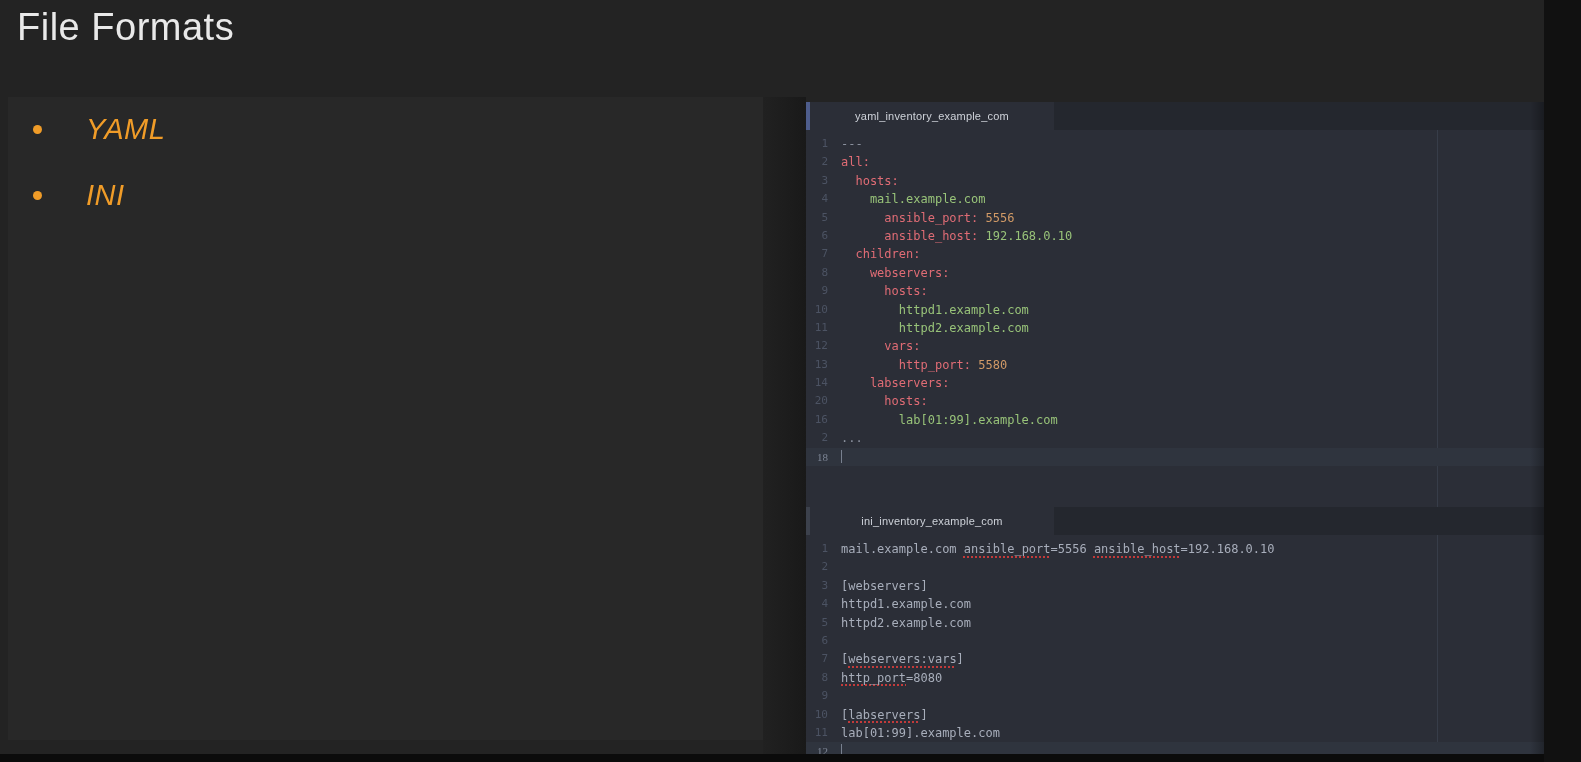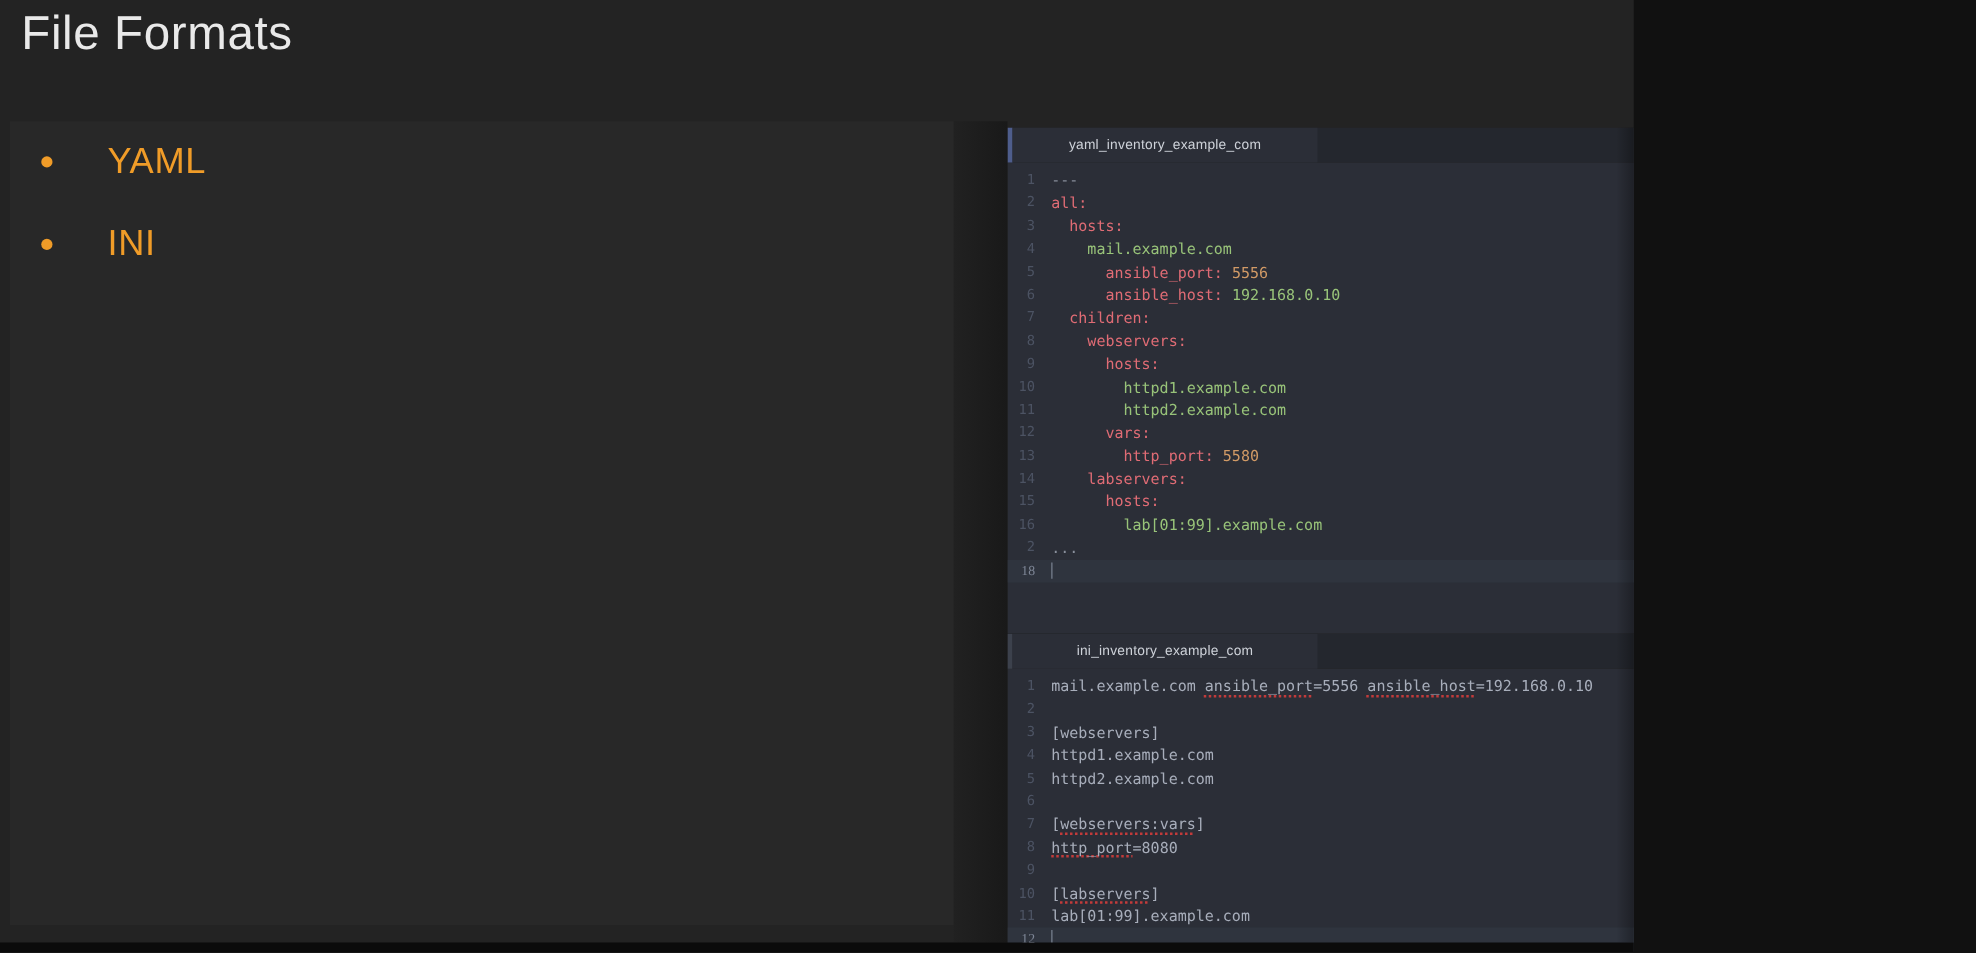--- a/index.html
+++ b/index.html
@@ -1,31 +1,31 @@
 <!DOCTYPE html>
 <html><head>
 <meta charset="utf-8">
 <style>
   html,body{margin:0;padding:0;background:#111;}
   #stage{
-    position:relative;width:1307px;height:762px;overflow:hidden;
+    position:relative;width:1544px;height:762px;overflow:hidden;
     background:var(--page-bg,#232323);
     font-family:"Liberation Sans",sans-serif;
   }
   
   .page-title{
     position:absolute;left:17px;top:6px;
     font-size:38px;font-weight:300;letter-spacing:0.5px;
     color:var(--title,#e9e9e9);
   }
   .left-panel{
     position:absolute;left:8px;top:97px;width:755px;height:643px;
     background:var(--left-panel-bg,#282828);
   }
-  .bullet-list{padding-top:14px;}
+  .bullet-list{padding-top:14px;font-style:italic;}
   .bullet-item{display:flex;align-items:center;height:36px;margin-bottom:30px;}
   .bullet-dot{
     width:9px;height:9px;border-radius:50%;
     background:var(--bullet,#f09c28);
     margin-left:25px;margin-right:44px;flex:none;
   }
   .bullet-label{
     font-size:29px;color:var(--bullet,#f09c28);letter-spacing:0.5px;
   }
   .panel-gap{
@@ -123,21 +123,21 @@
           <div class="code-line"><span class="gutter">5</span><span class="code-text"><span class="tk-key">      ansible_port:</span><span class="tk-num"> 5556</span></span></div>
           <div class="code-line"><span class="gutter">6</span><span class="code-text"><span class="tk-key">      ansible_host:</span><span class="tk-str"> 192.168.0.10</span></span></div>
           <div class="code-line"><span class="gutter">7</span><span class="code-text"><span class="tk-key">  children:</span></span></div>
           <div class="code-line"><span class="gutter">8</span><span class="code-text"><span class="tk-key">    webservers:</span></span></div>
           <div class="code-line"><span class="gutter">9</span><span class="code-text"><span class="tk-key">      hosts:</span></span></div>
           <div class="code-line"><span class="gutter">10</span><span class="code-text"><span class="tk-str">        httpd1.example.com</span></span></div>
           <div class="code-line"><span class="gutter">11</span><span class="code-text"><span class="tk-str">        httpd2.example.com</span></span></div>
           <div class="code-line"><span class="gutter">12</span><span class="code-text"><span class="tk-key">      vars:</span></span></div>
           <div class="code-line"><span class="gutter">13</span><span class="code-text"><span class="tk-key">        http_port:</span><span class="tk-num"> 5580</span></span></div>
           <div class="code-line"><span class="gutter">14</span><span class="code-text"><span class="tk-key">    labservers:</span></span></div>
-          <div class="code-line"><span class="gutter">15</span><span class="code-text"><span class="tk-key">      hosts:</span></span></div>
+          <div class="code-line"><span class="gutter">20</span><span class="code-text"><span class="tk-key">      hosts:</span></span></div>
           <div class="code-line"><span class="gutter">16</span><span class="code-text"><span class="tk-str">        lab[01:99].example.com</span></span></div>
           <div class="code-line"><span class="gutter">2</span><span class="code-text"><span class="tk-punct">...</span></span></div>
           <div class="code-line active"><span class="gutter">18</span><span class="code-text"><span class="cursor"></span></span></div>
         </div>
     </div>
     <div class="tab-bar">
       <div class="tab-accent" style="background: rgb(78, 93, 140);"></div>
       <div class="tab">yaml_inventory_example_com</div>
     </div>
   </div>

